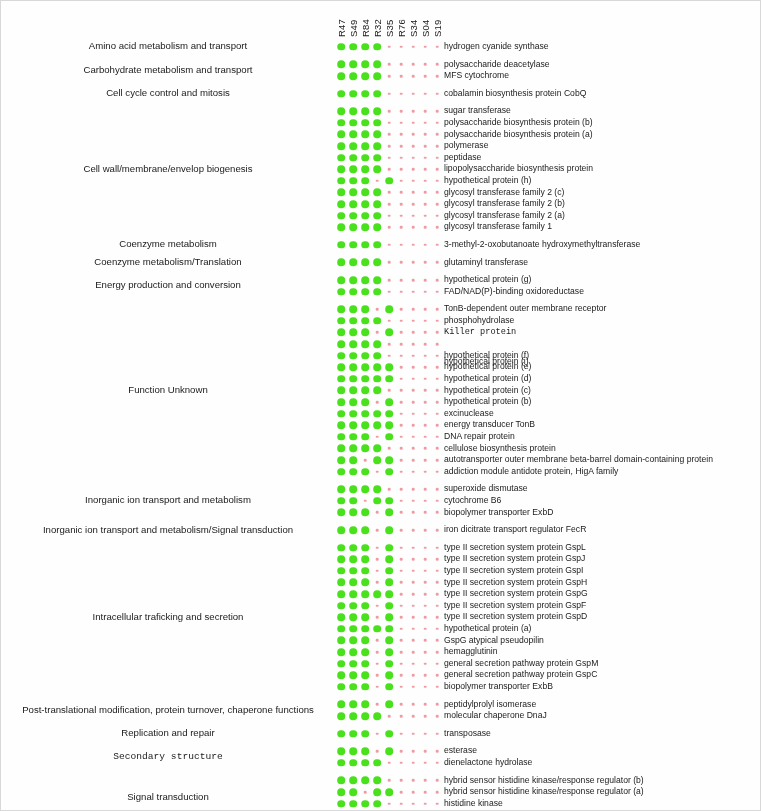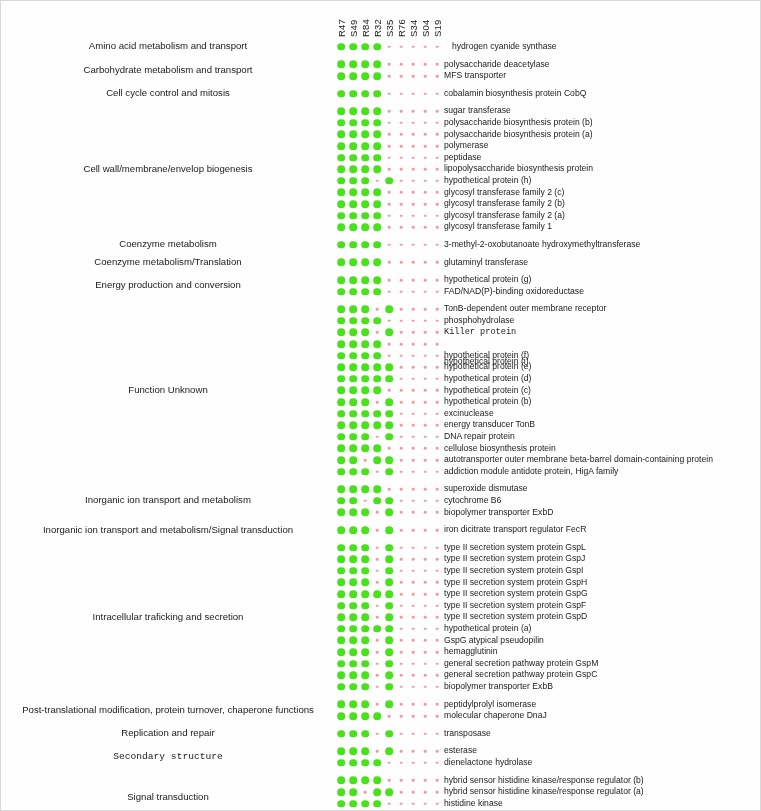--- a/index.html
+++ b/index.html
@@ -770,23 +770,23 @@
         <span class="dot absent" style="left: 52px;"></span>
         <span class="dot absent" style="left: 64px;"></span>
         <span class="dot absent" style="left: 76px;"></span>
         <span class="dot absent" style="left: 88px;"></span>
         <span class="dot absent" style="left: 100px;"></span>
       </div>
       <div class="dot-row" style="top: 768.4px;"></div>
     </div>
 
   <div id="gene-labels">
-      <div class="gene-label" style="top: 0px; margin-left: 8px;">hydrogen cyanide synthase</div>
+      <div class="gene-label" style="top: 0px;">hydrogen cyanide synthase</div>
       <div class="gene-label" style="top: 17.6px;">polysaccharide deacetylase</div>
-      <div class="gene-label" style="top: 29.2px;">MFS transporter</div>
+      <div class="gene-label" style="top: 29.2px;">MFS cytochrome</div>
       <div class="gene-label" style="top: 46.8px;">cobalamin biosynthesis protein CobQ</div>
       <div class="gene-label" style="top: 64.4px;">sugar transferase</div>
       <div class="gene-label" style="top: 76px;">polysaccharide biosynthesis protein (b)</div>
       <div class="gene-label" style="top: 87.6px;">polysaccharide biosynthesis protein (a)</div>
       <div class="gene-label" style="top: 99.2px;">polymerase</div>
       <div class="gene-label" style="top: 110.8px;">peptidase</div>
       <div class="gene-label" style="top: 122.4px;">lipopolysaccharide biosynthesis protein</div>
       <div class="gene-label" style="top: 134px;">hypothetical protein (h)</div>
       <div class="gene-label" style="top: 145.6px;">glycosyl transferase family 2 (c)</div>
       <div class="gene-label" style="top: 157.2px;">glycosyl transferase family 2 (b)</div>

